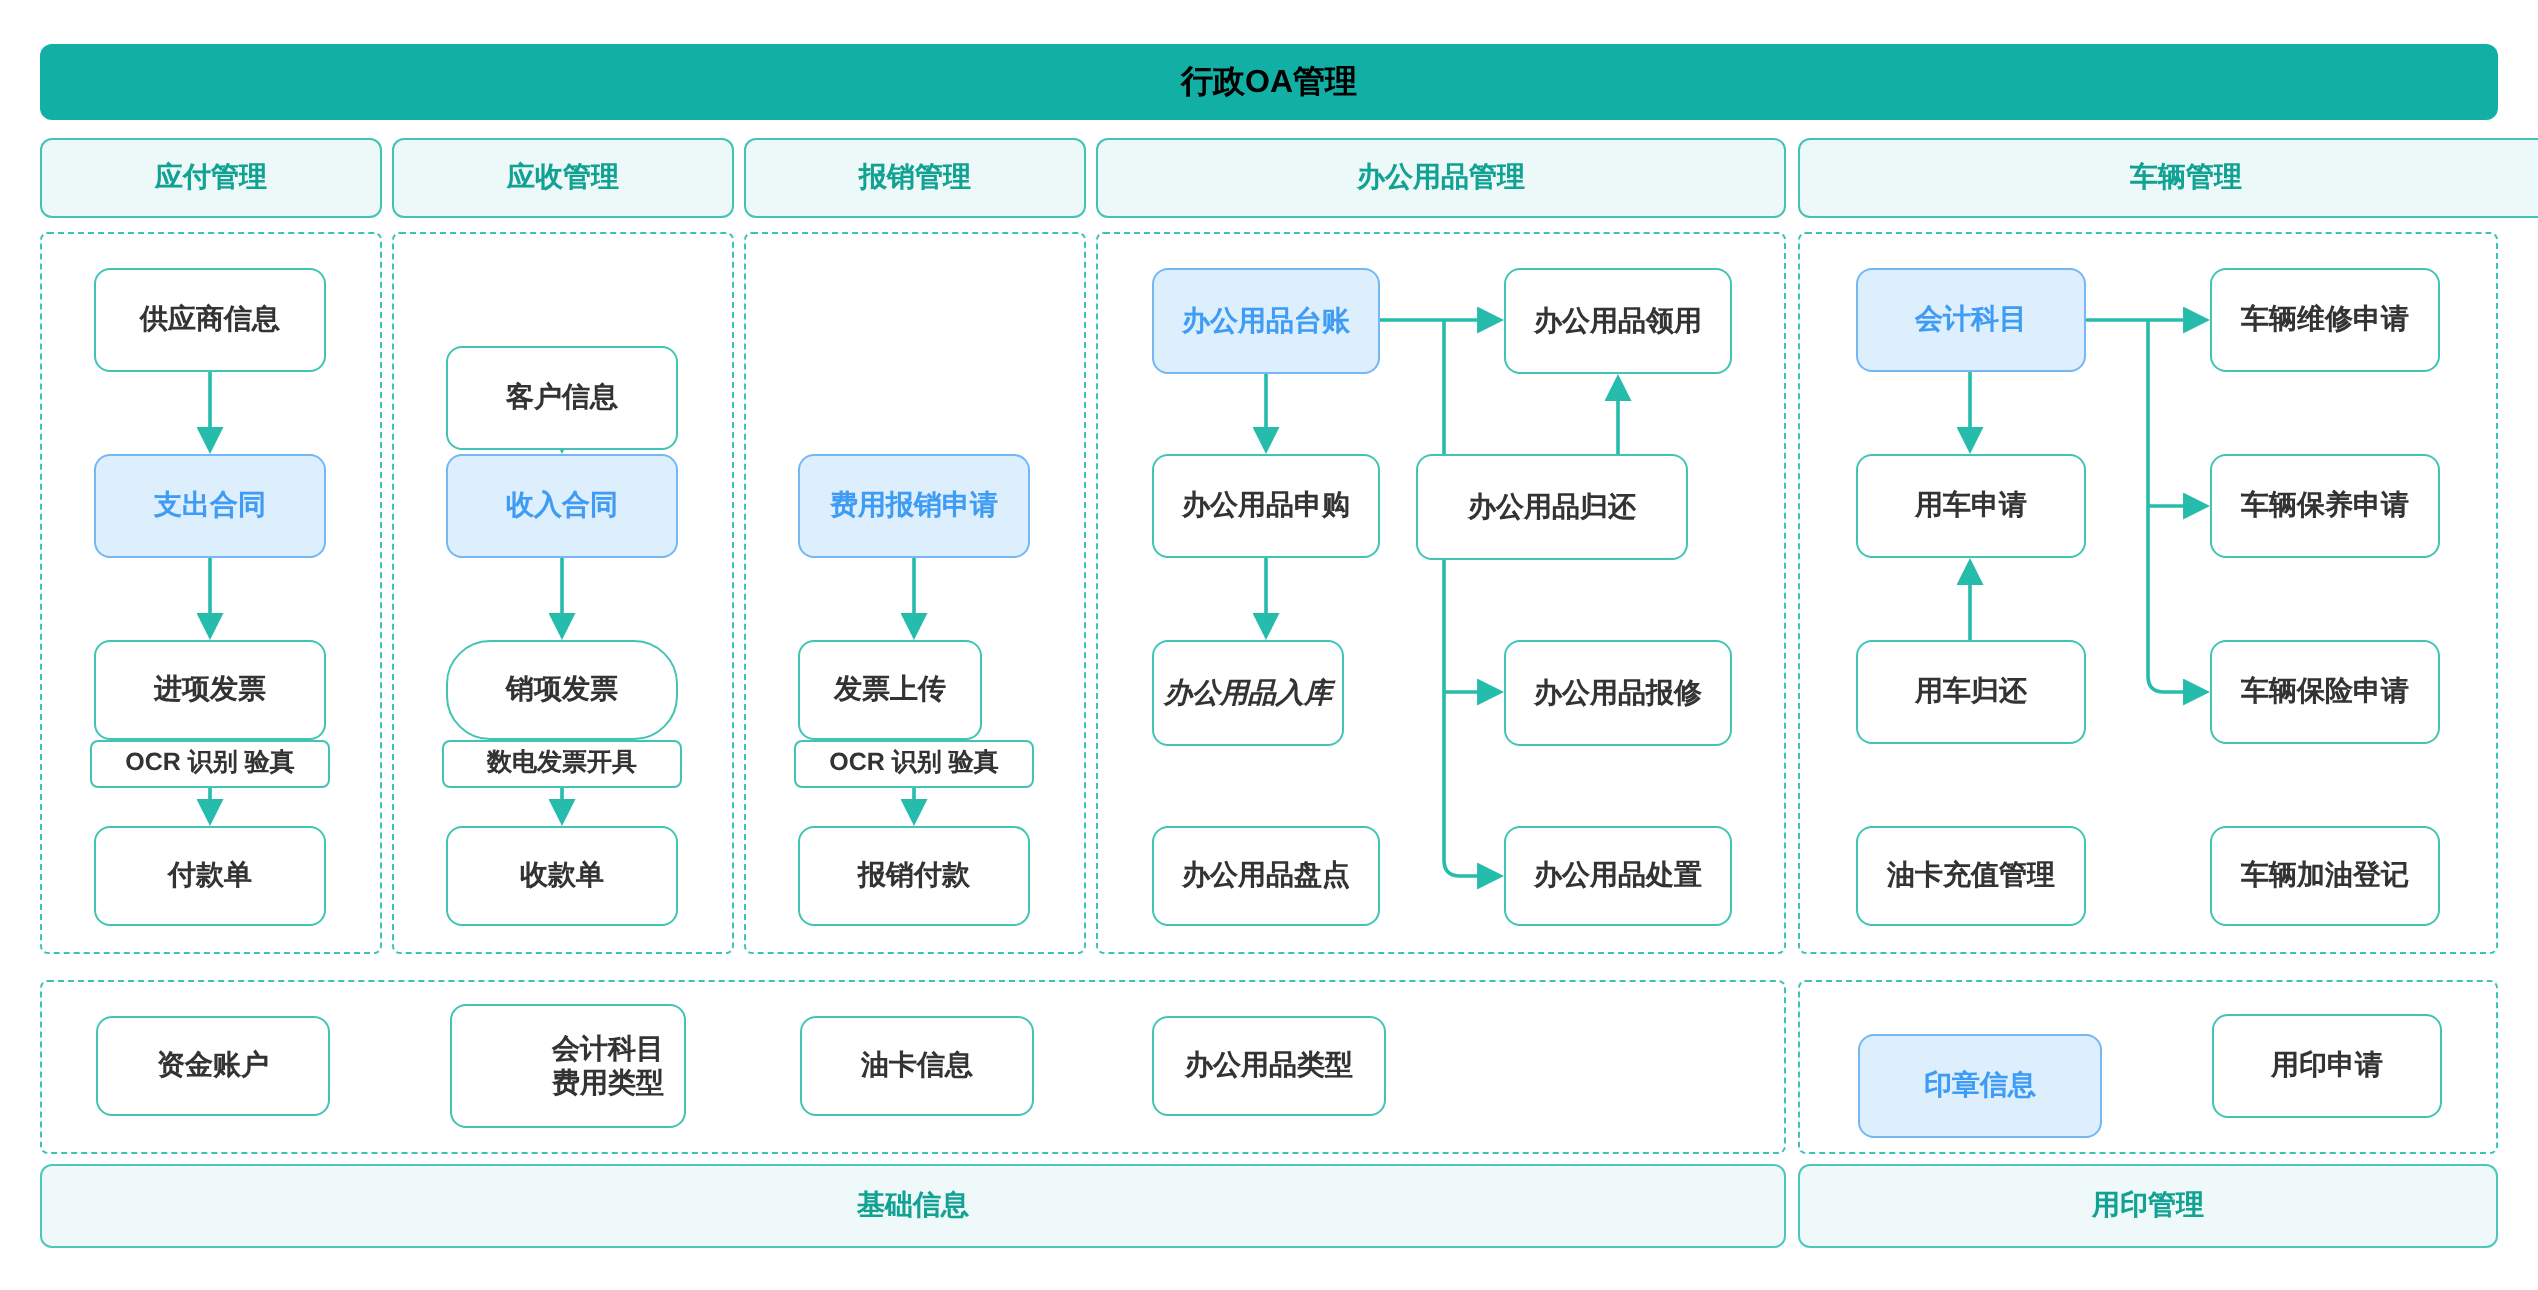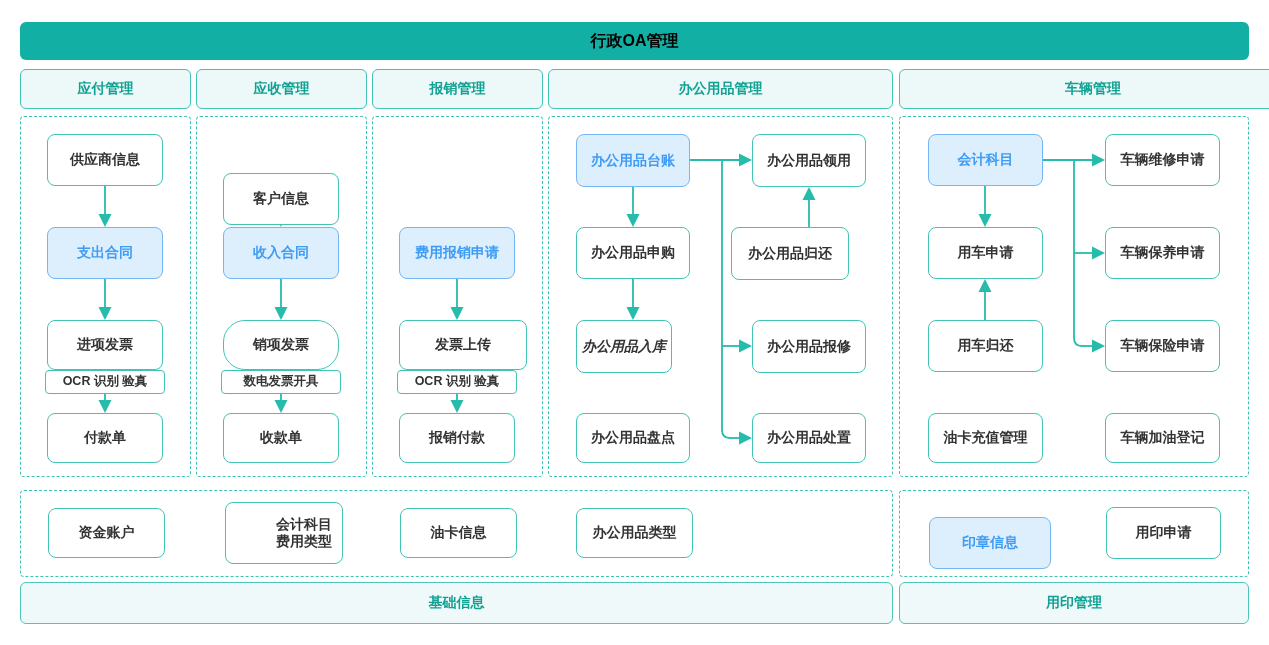--- a/index.html
+++ b/index.html
@@ -94,30 +94,30 @@
   <div class="node sub" style="left:45px;top:370px;width:120px;height:24px;">OCR 识别 验真</div>
   <div class="node" style="left:47px;top:413px;width:116px;height:50px;">付款单</div>
 
   <div class="node" style="left:223px;top:134px;width:116px;height:52px;margin-top:39px;">客户信息</div>
   <div class="node hl" style="left:223px;top:227px;width:116px;height:52px;">收入合同</div>
   <div class="node" style="left:223px;top:320px;width:116px;height:50px;border-radius:22px;">销项发票</div>
   <div class="node sub" style="left:221px;top:370px;width:120px;height:24px;">数电发票开具</div>
   <div class="node" style="left:223px;top:413px;width:116px;height:50px;">收款单</div>
 
   <div class="node hl" style="left:399px;top:227px;width:116px;height:52px;">费用报销申请</div>
-  <div class="node" style="left:399px;top:320px;width:128px;height:50px;">发票上传</div>
+  <div class="node" style="left:399px;top:320px;width:92px;height:50px;">发票上传</div>
   <div class="node sub" style="left:397px;top:370px;width:120px;height:24px;">OCR 识别 验真</div>
   <div class="node" style="left:399px;top:413px;width:116px;height:50px;">报销付款</div>
 
   <div class="node hl" style="left:576px;top:134px;width:114px;height:53px;">办公用品台账</div>
   <div class="node" style="left:576px;top:227px;width:114px;height:52px;">办公用品申购</div>
   <div class="node" style="left:576px;top:320px;width:96px;height:53px;font-style:italic;">办公用品入库</div>
   <div class="node" style="left:576px;top:413px;width:114px;height:50px;">办公用品盘点</div>
   <div class="node" style="left:752px;top:134px;width:114px;height:53px;">办公用品领用</div>
-  <div class="node" style="left:731px;top:227px;width:118px;height:53px;">办公用品归还</div>
+  <div class="node" style="left:708px;top:227px;width:136px;height:53px;">办公用品归还</div>
   <div class="node" style="left:752px;top:320px;width:114px;height:53px;">办公用品报修</div>
   <div class="node" style="left:752px;top:413px;width:114px;height:50px;">办公用品处置</div>
 
   <div class="node hl" style="left:928px;top:134px;width:115px;height:52px;">会计科目</div>
   <div class="node" style="left:928px;top:227px;width:115px;height:52px;">用车申请</div>
   <div class="node" style="left:928px;top:320px;width:115px;height:52px;">用车归还</div>
   <div class="node" style="left:928px;top:413px;width:115px;height:50px;">油卡充值管理</div>
   <div class="node" style="left:1105px;top:134px;width:115px;height:52px;">车辆维修申请</div>
   <div class="node" style="left:1105px;top:227px;width:115px;height:52px;">车辆保养申请</div>
   <div class="node" style="left:1105px;top:320px;width:115px;height:52px;">车辆保险申请</div>

